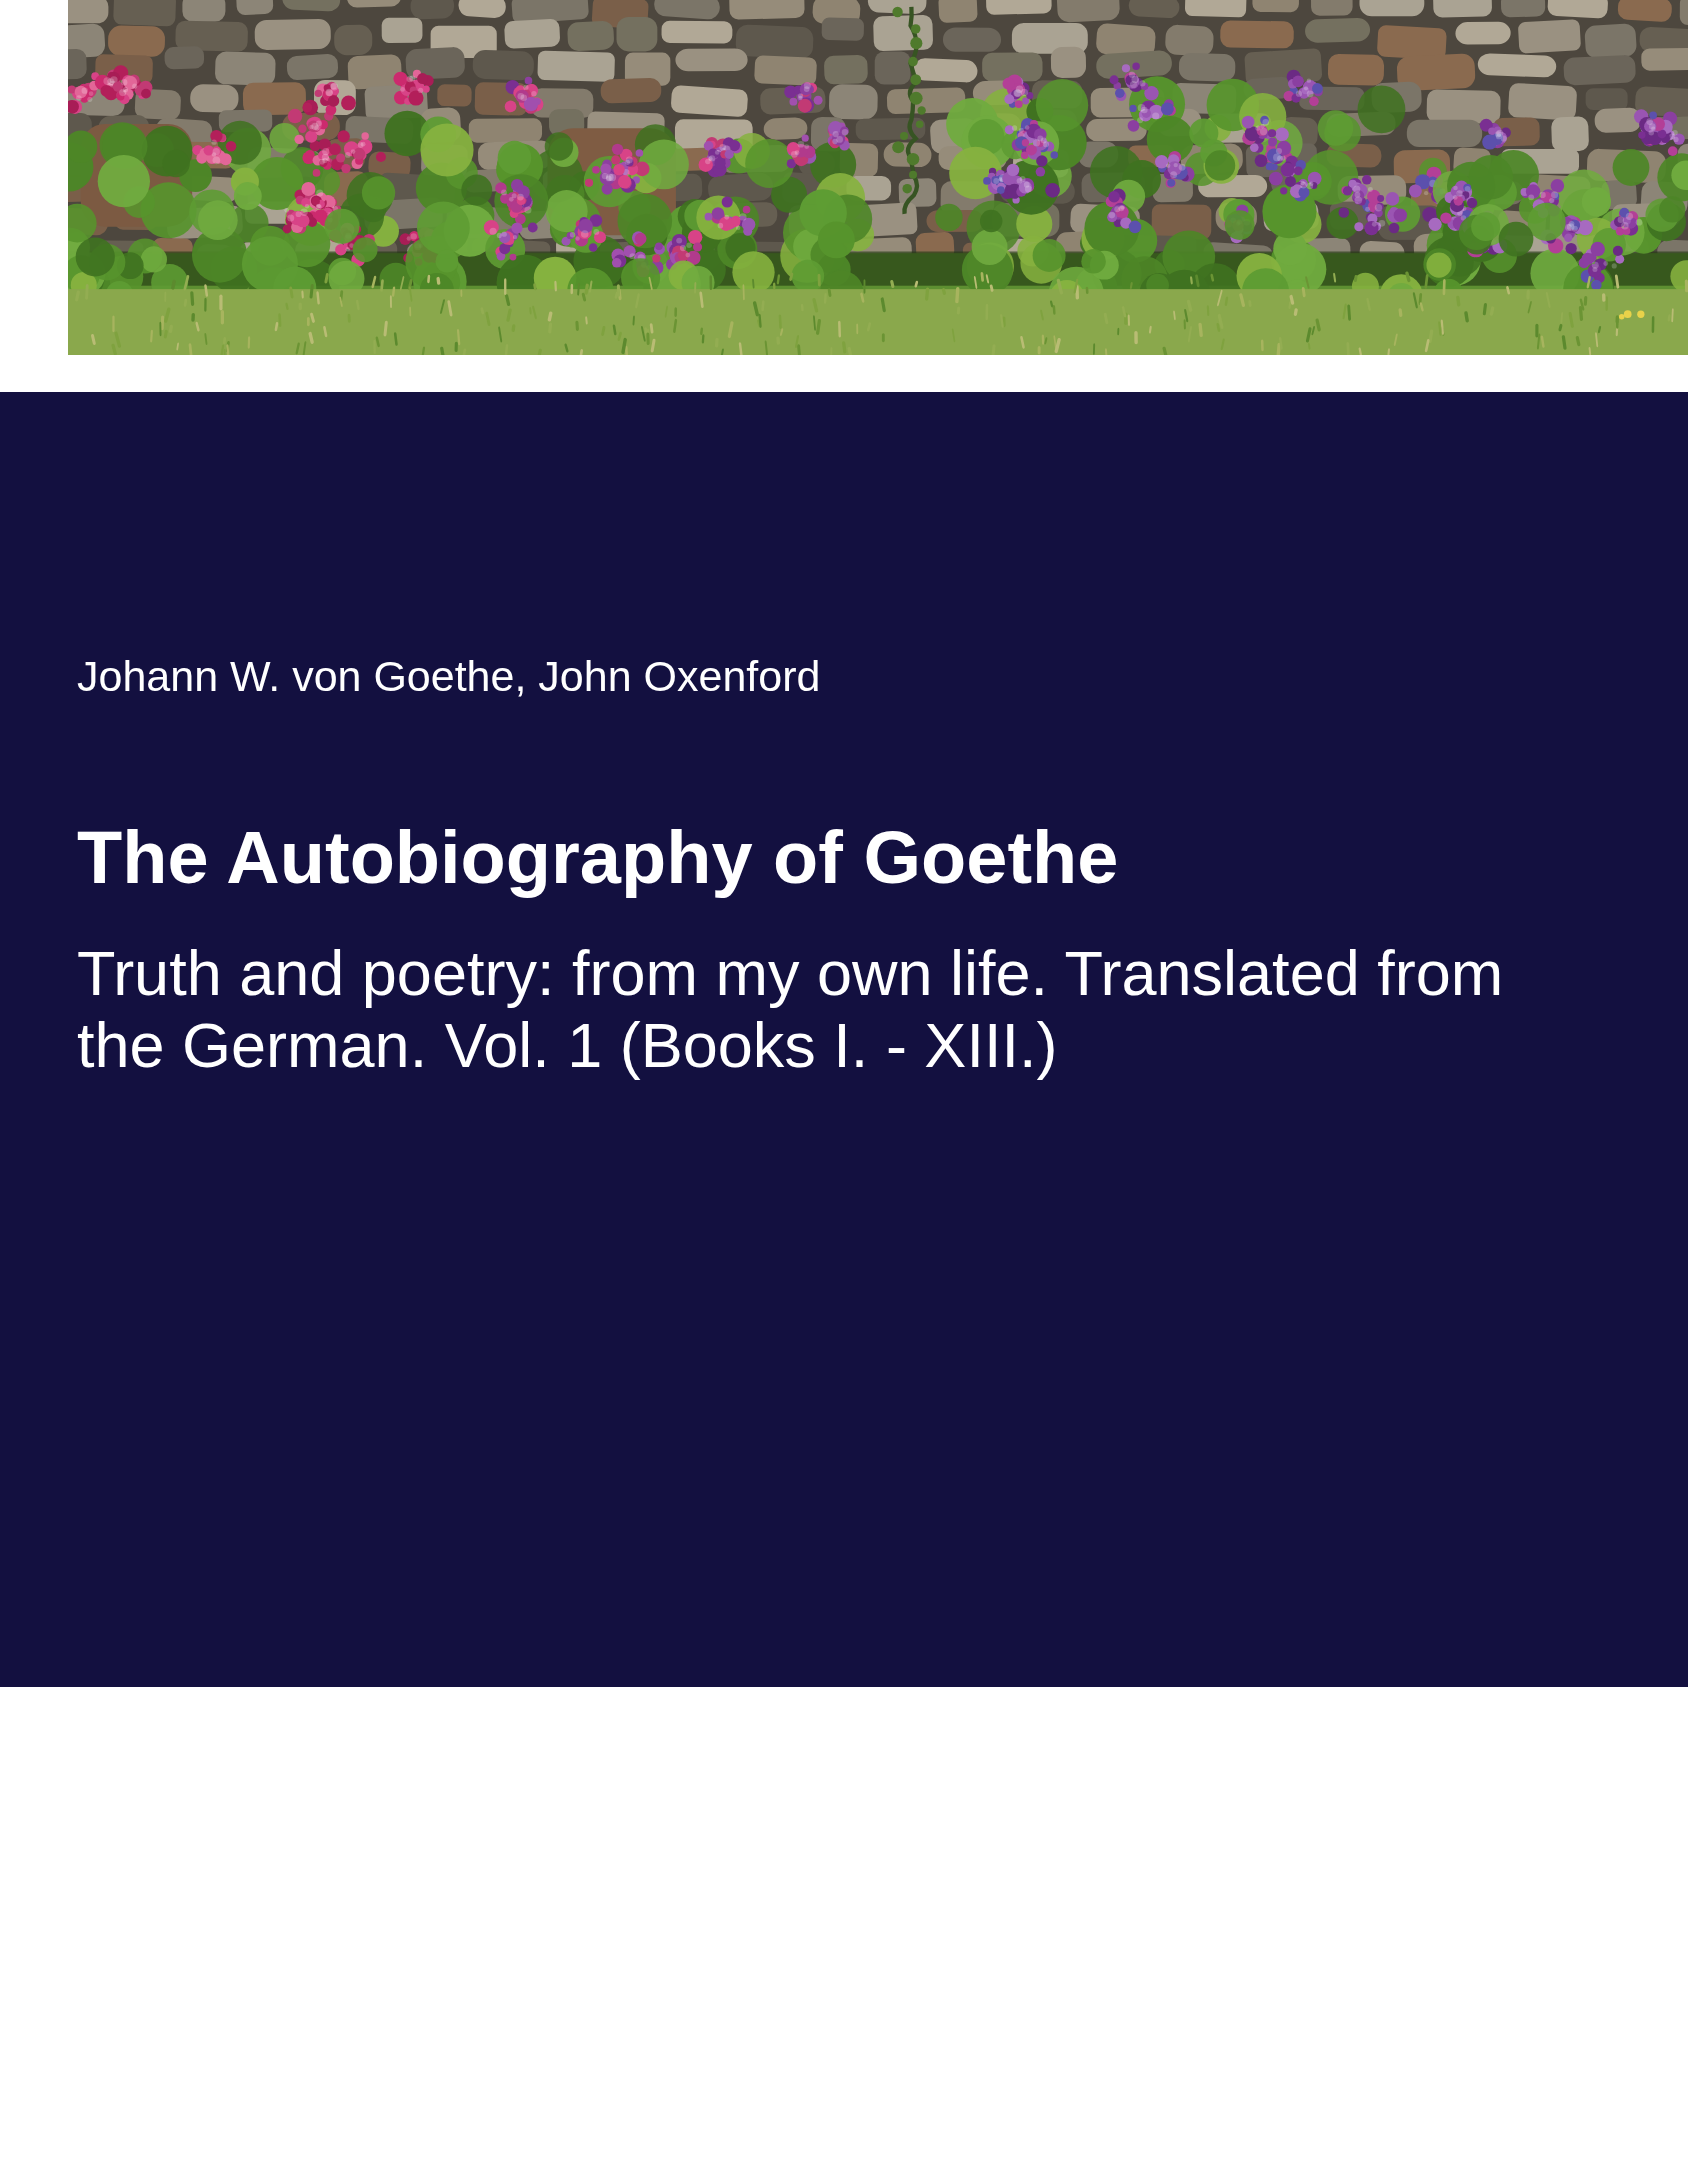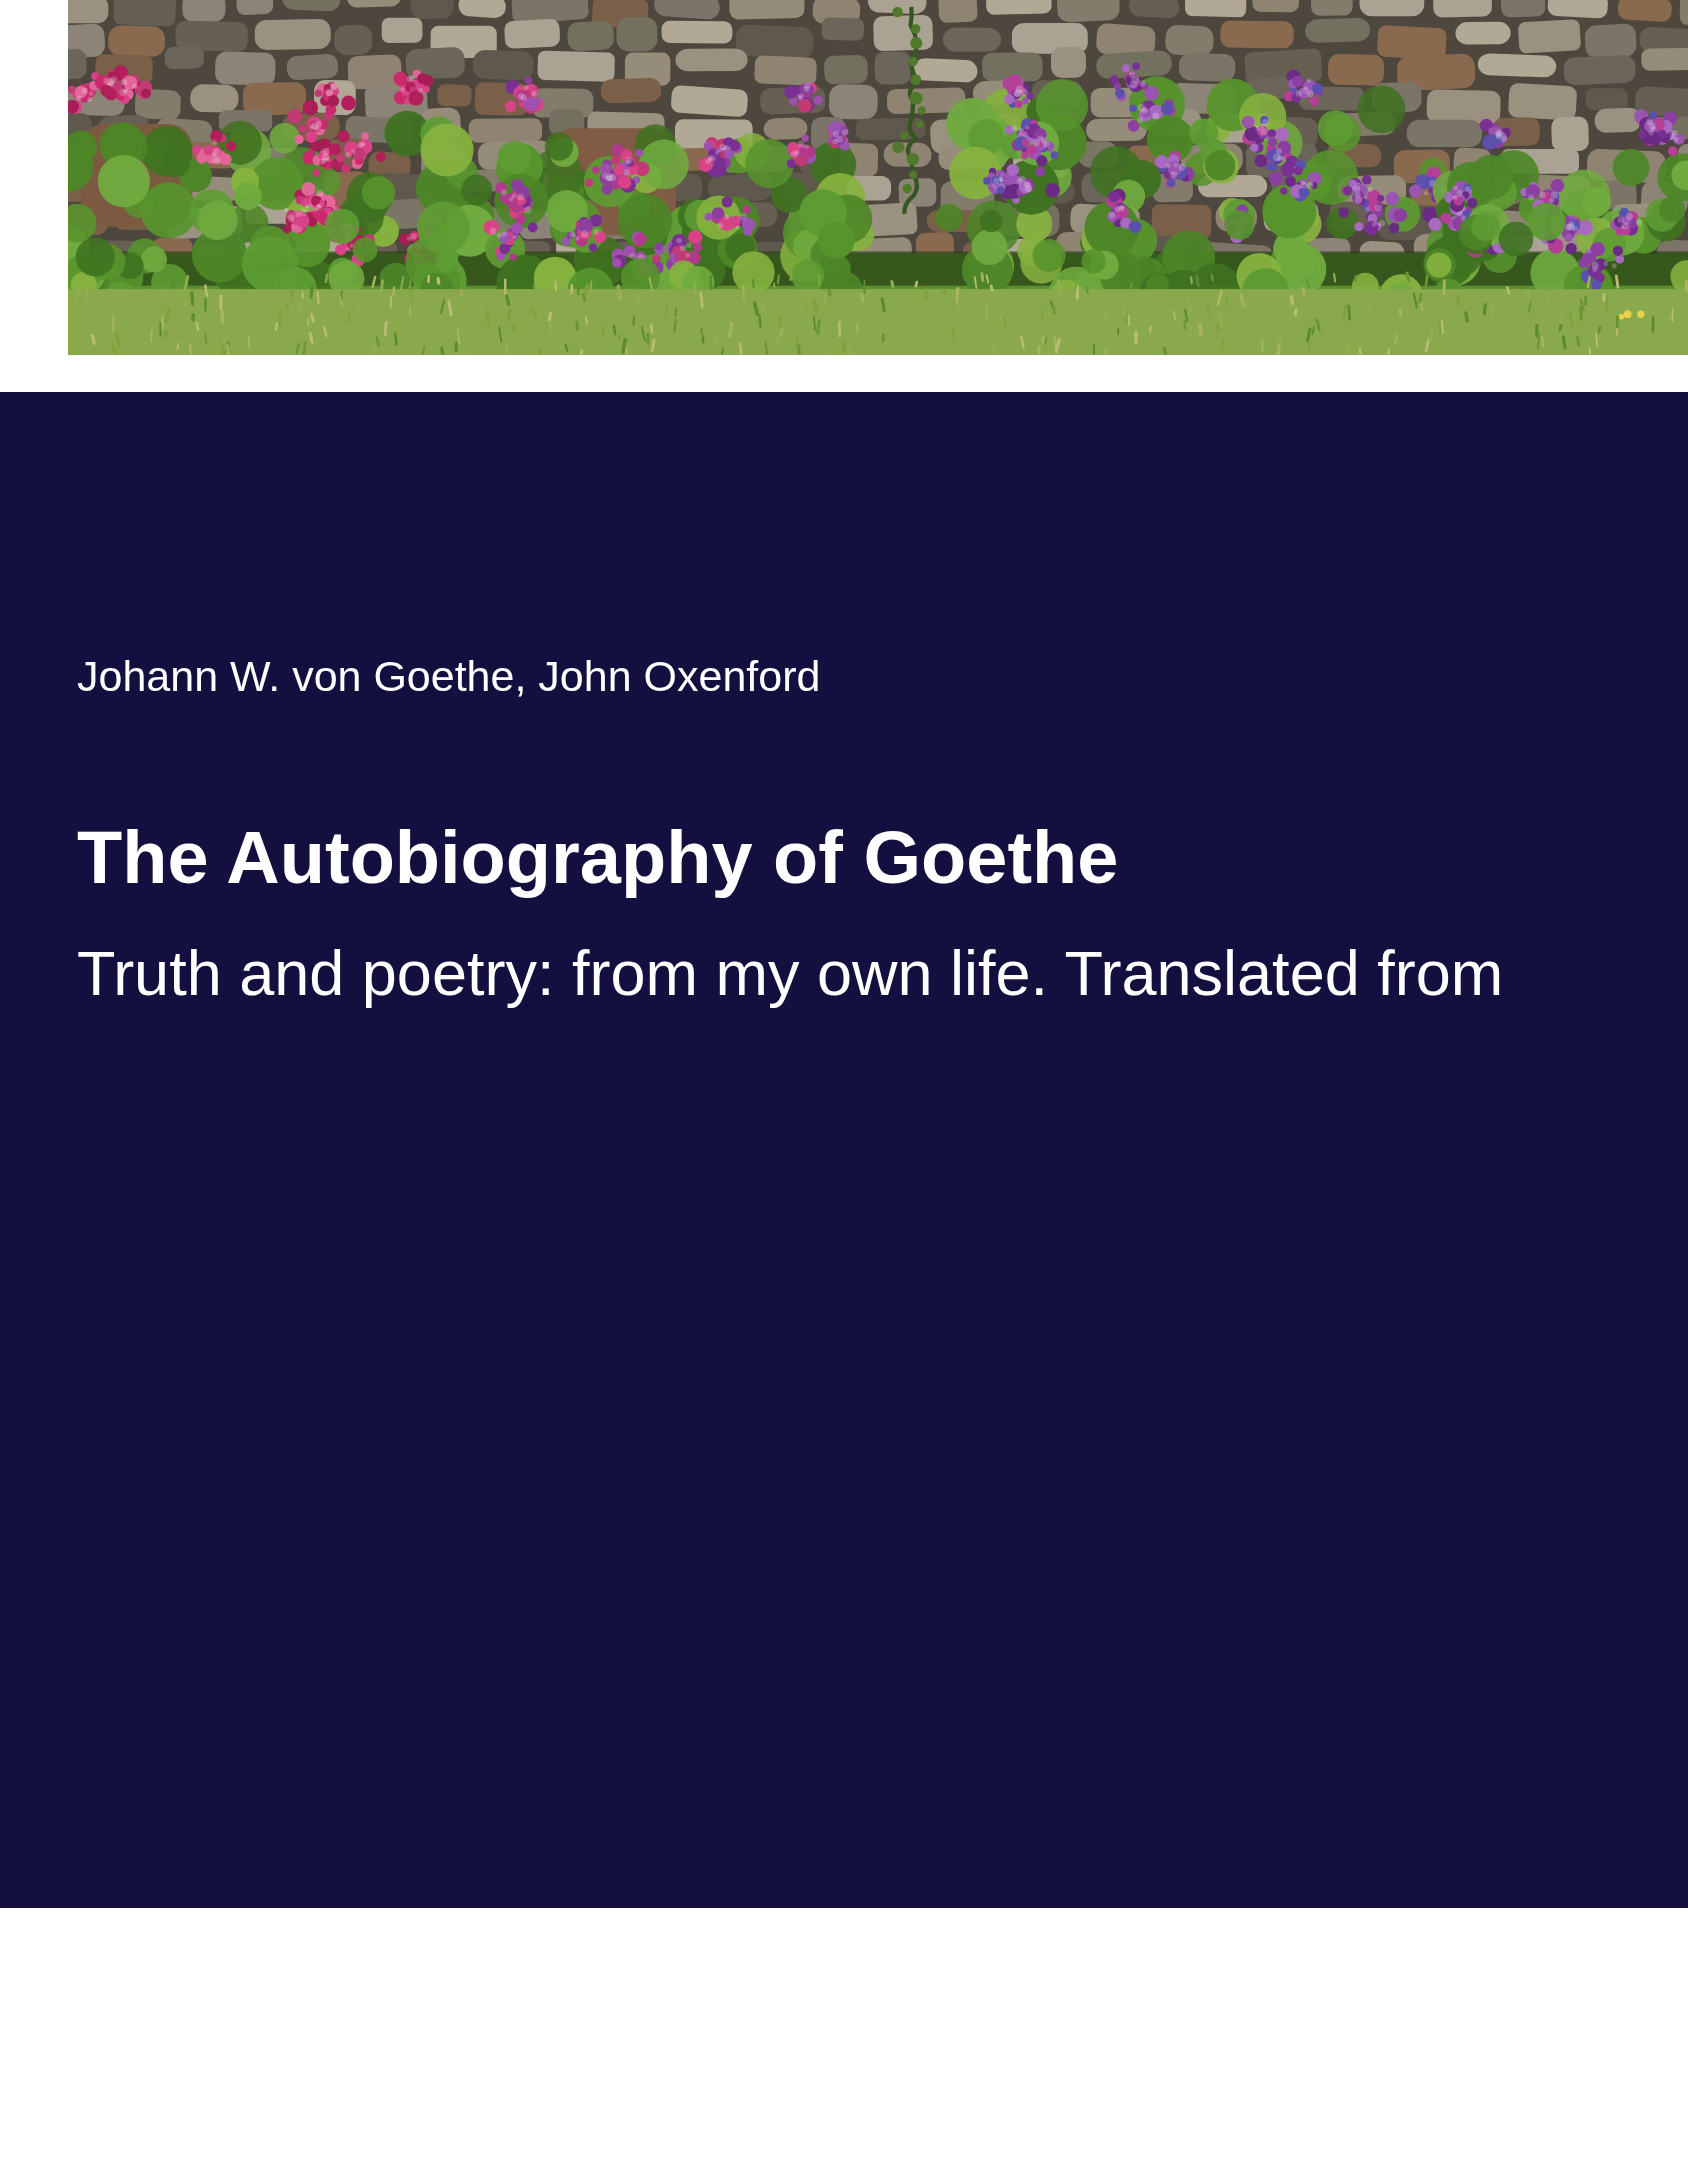--- a/index.html
+++ b/index.html
@@ -1,18 +1,18 @@
 <!DOCTYPE html>
 <html style="--background-navy: #131040; --stripe-red: #fb0505; --logo-underline-blue: #2f2b9e; --text-white: #ffffff;font-size:13.7px"><head>
 <meta charset="utf-8">
 <style>
   html,body{margin:0;padding:0;background:#ffffff;}
   .page{
     position:relative;
-    width:1688px;height:1908px;
+    width:1688px;height:1687px;
     background:#ffffff;
     overflow:hidden;
     font-family:"Liberation Sans","DejaVu Sans",sans-serif;
   }
   .photo{
     position:absolute;left:68px;top:0;width:1620px;height:355px;
     overflow:hidden;background:#6e675c;
   }
   .photo svg{display:block;width:100%;height:100%;}
   .navy-block{
@@ -1888,20 +1888,21 @@
   </div>
 
   <div class="navy-block"></div>
 
   <div class="text-line authors">Johann W. von Goethe, John Oxenford</div>
 
   <div class="text-line title">The Autobiography of Goethe</div>
 
   <div class="subtitle">
     <div>Truth and poetry: from my own life. Translated from</div>
+    <div>the German. Vol. 1 (Books I. - XIII.)</div>
   </div>
 
   <div class="red-stripe"></div>
 
   <div class="logo-text">hanse</div>
 
   <div class="logo-underline">
     <svg viewBox="0 0 302 24" preserveAspectRatio="none">
       <path d="M4,7 C70,1 232,2 297,8 C240,17 95,22 34,17 C16,15 6,11 4,7 Z"></path>
     </svg>

